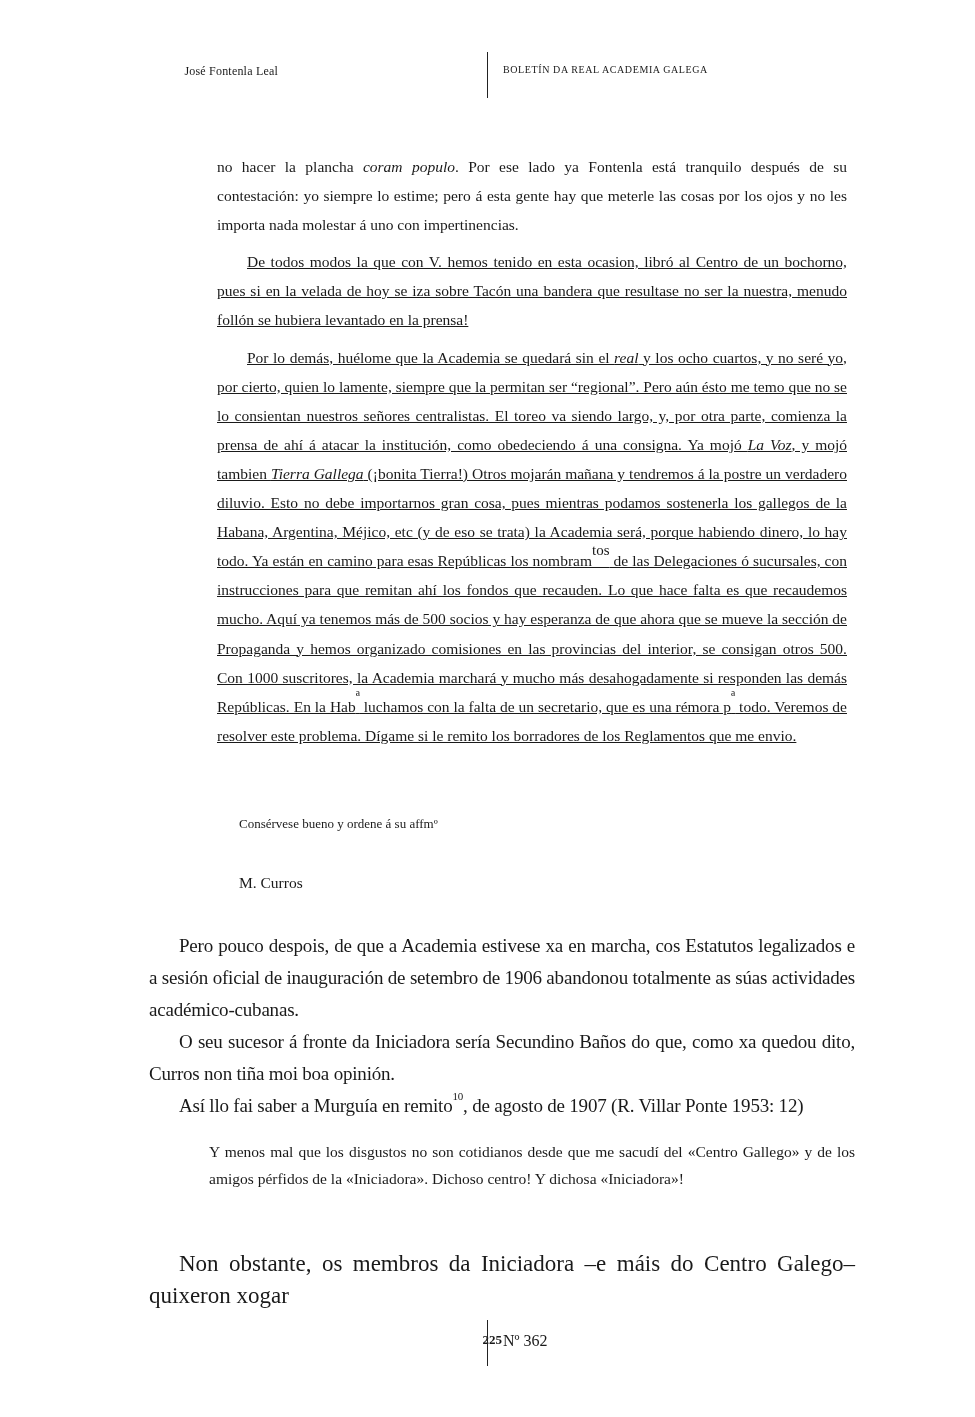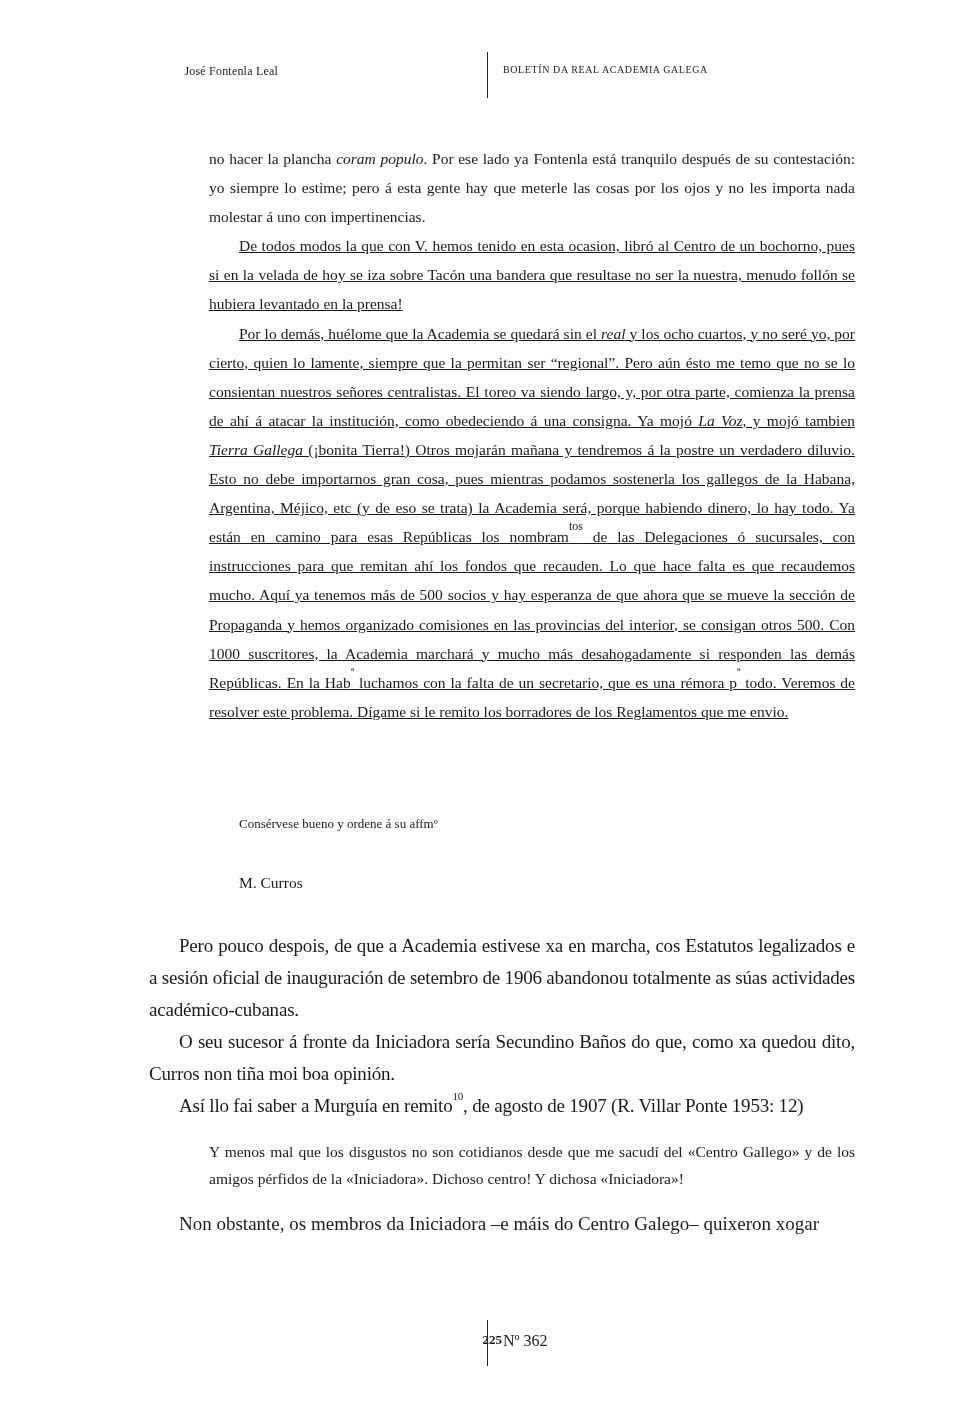--- a/index.html
+++ b/index.html
@@ -3,34 +3,34 @@
 <meta charset="utf-8">
 <style>
   html, body { margin:0; padding:0; background:#ffffff; }
   body { width:975px; height:1417px; position:relative; overflow:hidden; color:#1a1a1a; font-family:"Liberation Serif", "DejaVu Serif", serif; }
   .header { position:absolute; top:52px; left:0; width:783px; height:48px; }
   .header .author { position:absolute; right:505px; top:12px; font-size:12px; letter-spacing:0.2px; }
   .header .divider { position:absolute; left:487px; top:0; width:1px; height:46px; background:#222; }
   .header .journal { position:absolute; left:503px; top:12px; font-size:10px; letter-spacing:0.6px;text-align:center; }
 
   .quote-block { position:absolute; left:209px; width:646px; font-size:15.5px; line-height:29.1px; text-align:justify; }
-  .quote-block p { margin:0; }
+  .quote-block p { margin:8px; }
   .quote-block p.indent { text-indent:30px;text-decoration:underline; }
   .q1 { top:144px; }
   .sig1 { position:absolute; left:239px; top:816px; font-size:13px;text-align:center; }
   .sig2 { position:absolute; left:239px; top:874px; font-size:15.5px; }
 
   .body-block { position:absolute; left:149px; width:706px; font-size:19px; line-height:32px; text-align:justify; letter-spacing:-0.2px; }
   .body-block p { margin:0; }
   .b1 { top:930px; }
 
   .q2 { top:1138px; font-size:15.5px; line-height:27px; }
-  .b2 { position:absolute; top:1208px; left:149px; width:706px; font-size:19px; line-height:32px; text-align:justify; }
+  .b2 { position:absolute; top:1248px; left:149px; width:706px; font-size:23px; line-height:32px; text-align:justify; }
 
-  sup.s { font-size:12px; vertical-align:top; line-height:0; position:relative; top:4px; }
+  sup.s { font-size:15px; vertical-align:top; line-height:0; position:relative; top:4px; }
   sup.n { font-size:11px; vertical-align:top; line-height:0; position:relative; top:6px; }
 
   .footer { position:absolute; top:1320px; left:0; width:975px; height:50px;padding-left:32px; }
   .footer .page-num { position:absolute; right:505px; top:12px; font-size:13px; font-weight:bold; }
   .footer .divider { position:absolute; left:487px; top:0; width:1px; height:46px; background:#222; }
   .footer .issue { position:absolute; left:503px; top:12px; font-size:16px; }
   .indent-line { display:inline-block; width:30px; }
 </style>
 </head>
 <body>

